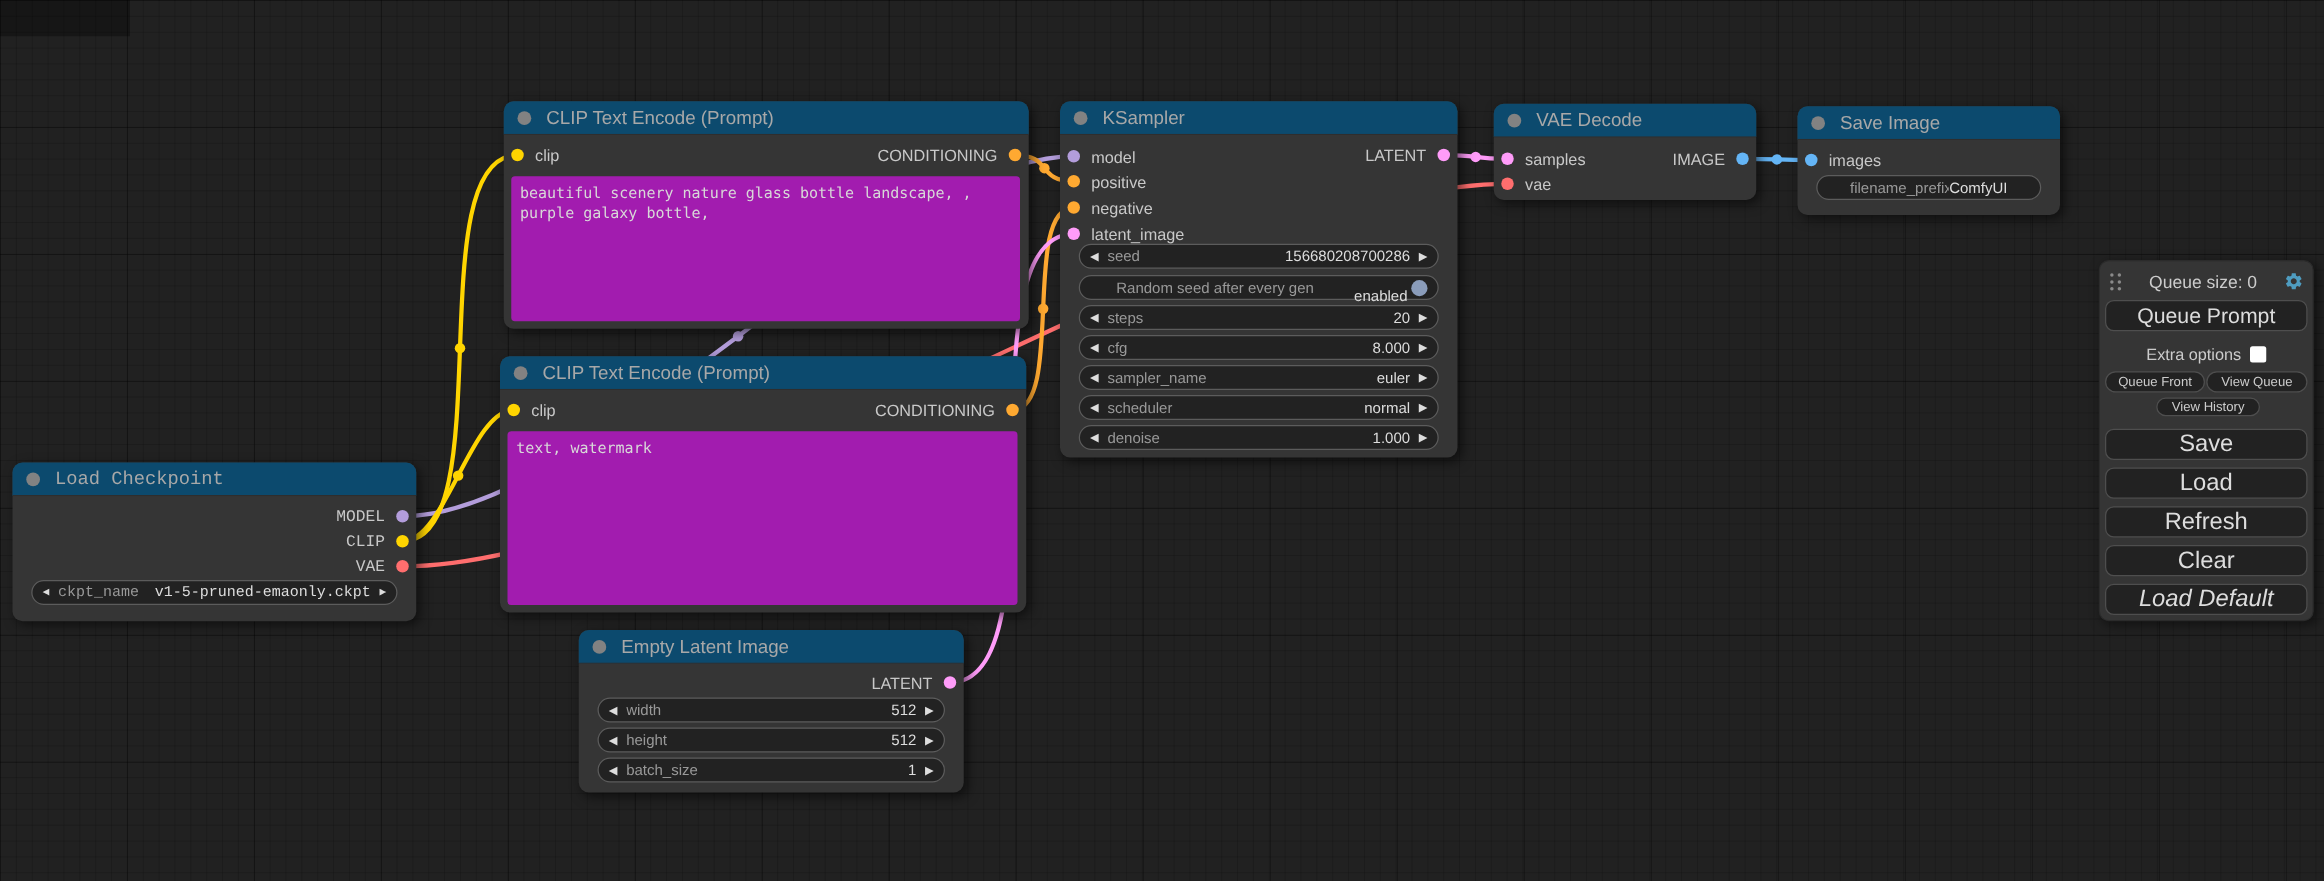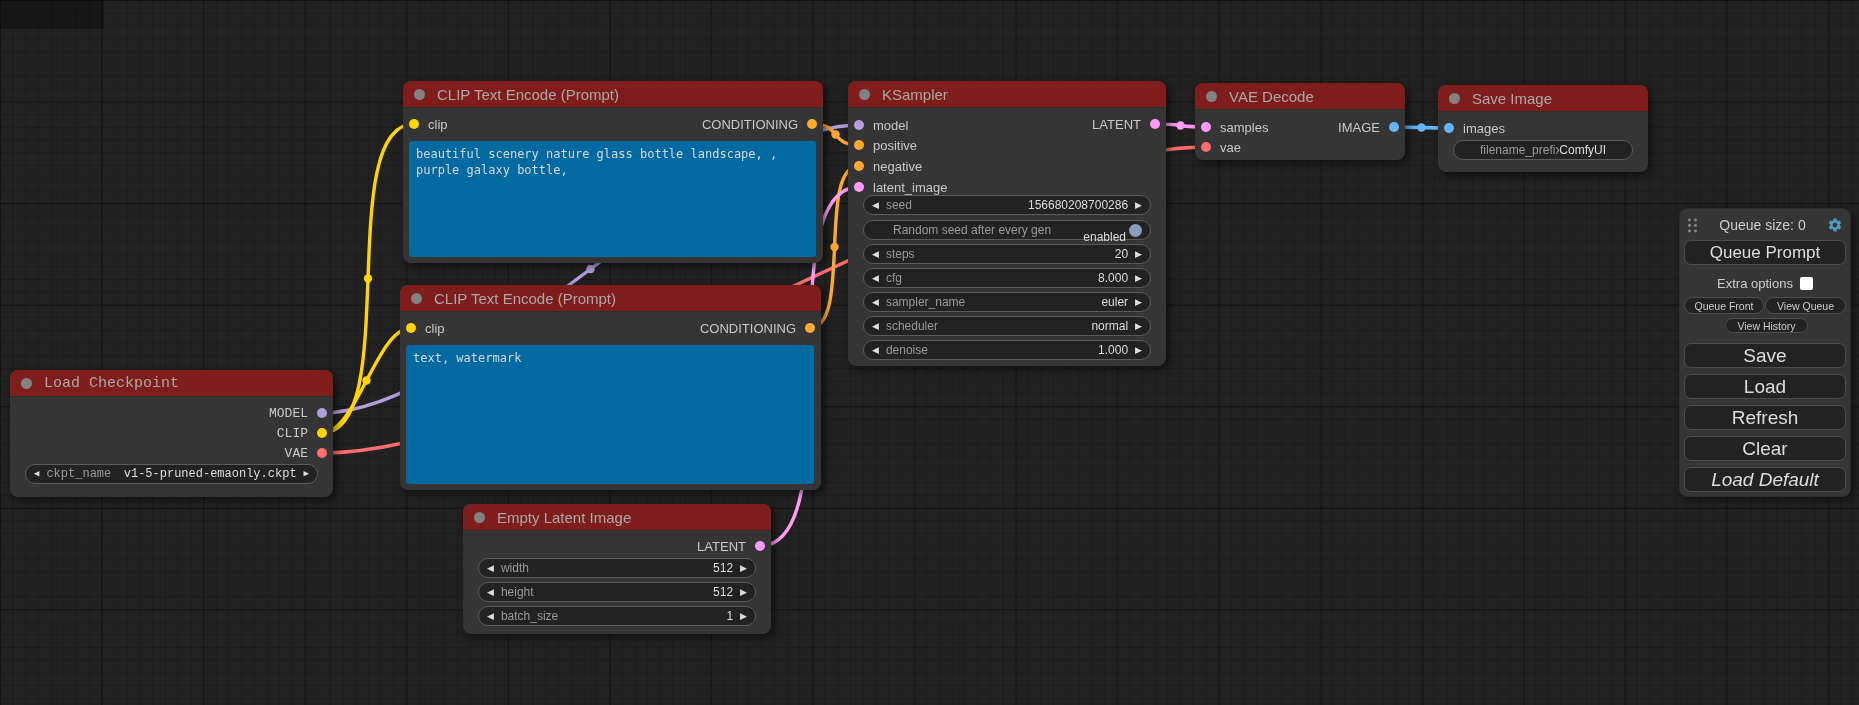--- a/index.html
+++ b/index.html
@@ -16,21 +16,21 @@
   }
   #corner-shade{position:absolute;left:0;top:0;width:104px;height:29px;background:rgba(0,0,0,0.32);z-index:0;}
   #links-svg{position:absolute;left:0;top:0;z-index:1;}
   #graph{position:absolute;left:0;top:0;width:100%;height:100%;z-index:2;}
 
   .node{
     position:absolute;background:#353535;border-radius:8px;
     box-shadow:3px 3px 9px rgba(0,0,0,0.55);
   }
   .ntitle{
-    position:absolute;left:0;top:0;right:0;height:26px;background:#7f1d1d;
+    position:absolute;left:0;top:0;right:0;height:26px;background:#0c4a6e;
     border-radius:8px 8px 0 0;display:flex;align-items:center;
     border-bottom:1px solid #2e2e2e;
   }
   .tdot{width:11px;height:11px;border-radius:50%;background:#828282;margin-left:11px;}
   .ttext{color:#a8a8a8;font-size:15px;margin-left:12px;white-space:nowrap;}
 
   .port{position:absolute;left:0;right:0;height:20px;display:flex;align-items:center;}
   .port .pdot{width:10px;height:10px;border-radius:50%;flex:0 0 auto;}
   .port.in{justify-content:flex-start;padding-left:6px;}
   .port.in .plabel{margin-left:9px;color:#c8c8c8;font-size:13px;}
@@ -47,21 +47,21 @@
   .widget .wval{color:#dddddd;margin-left:auto;margin-right:7px;}
   .widget.toggle .wlabel{margin-left:21px;}
   .widget.toggle .wval{margin-right:3px;margin-top:14px;}
   .togdot{width:13px;height:13px;border-radius:50%;background:#8a9cba;flex:0 0 auto;}
   .widget.text{padding:0 26px;}
   .widget.text .wlabel{margin-left:0;}
   .widget.text .wval{margin-right:0;}
 
   .ntext{
     position:absolute;left:6px;right:7px;top:60px;bottom:6px;box-sizing:border-box;
-    background:#0369a1;border-radius:3px;color:#d8d8d8;
+    background:#a21caf;border-radius:3px;color:#d8d8d8;
     font-family:"DejaVu Sans Mono","Liberation Mono",monospace;
     font-size:12px;line-height:1.35;padding:5px 7px;white-space:pre-wrap;overflow:hidden;
   }
 
   
   #menu{
     position:absolute;left:1679px;top:208px;width:172px;height:289px;z-index:3;
     background:#353535;border:1px solid #2b2b2b;border-radius:8px;
     box-shadow:3px 3px 9px rgba(0,0,0,0.5);box-sizing:border-box;
   }

